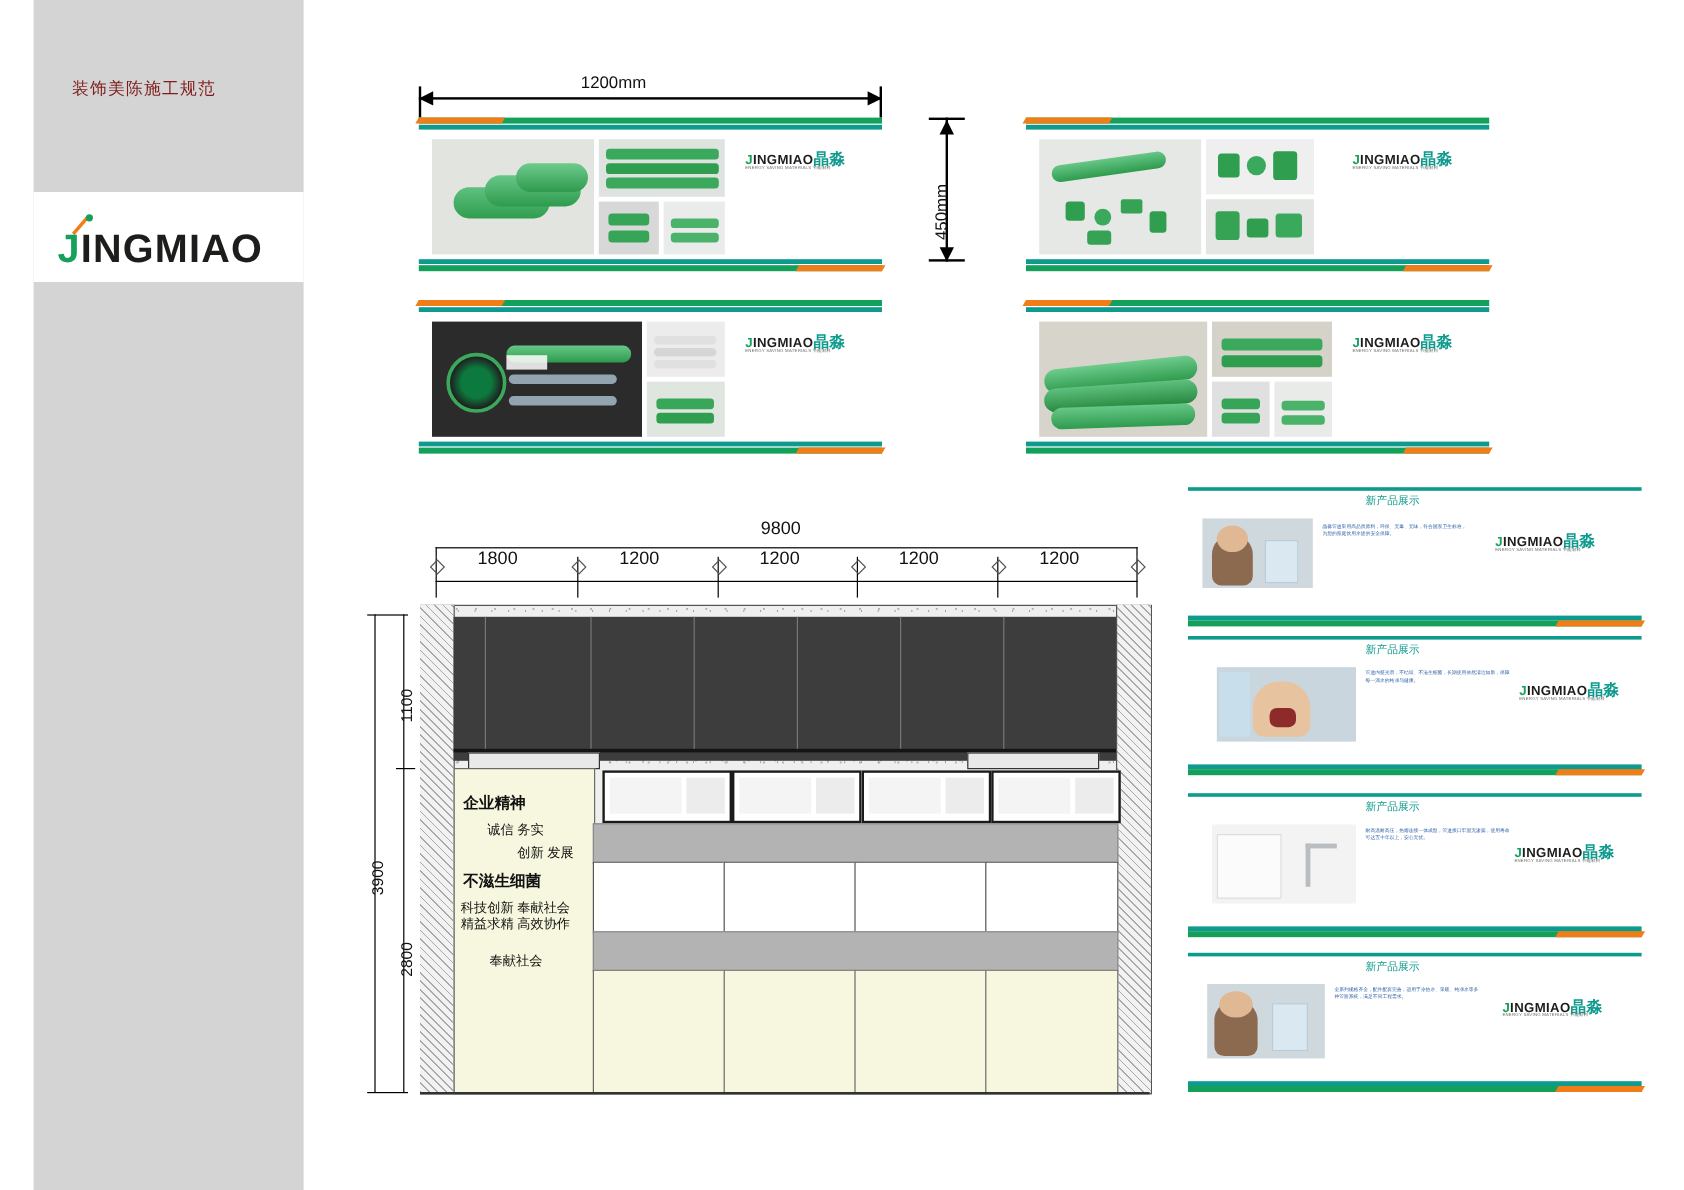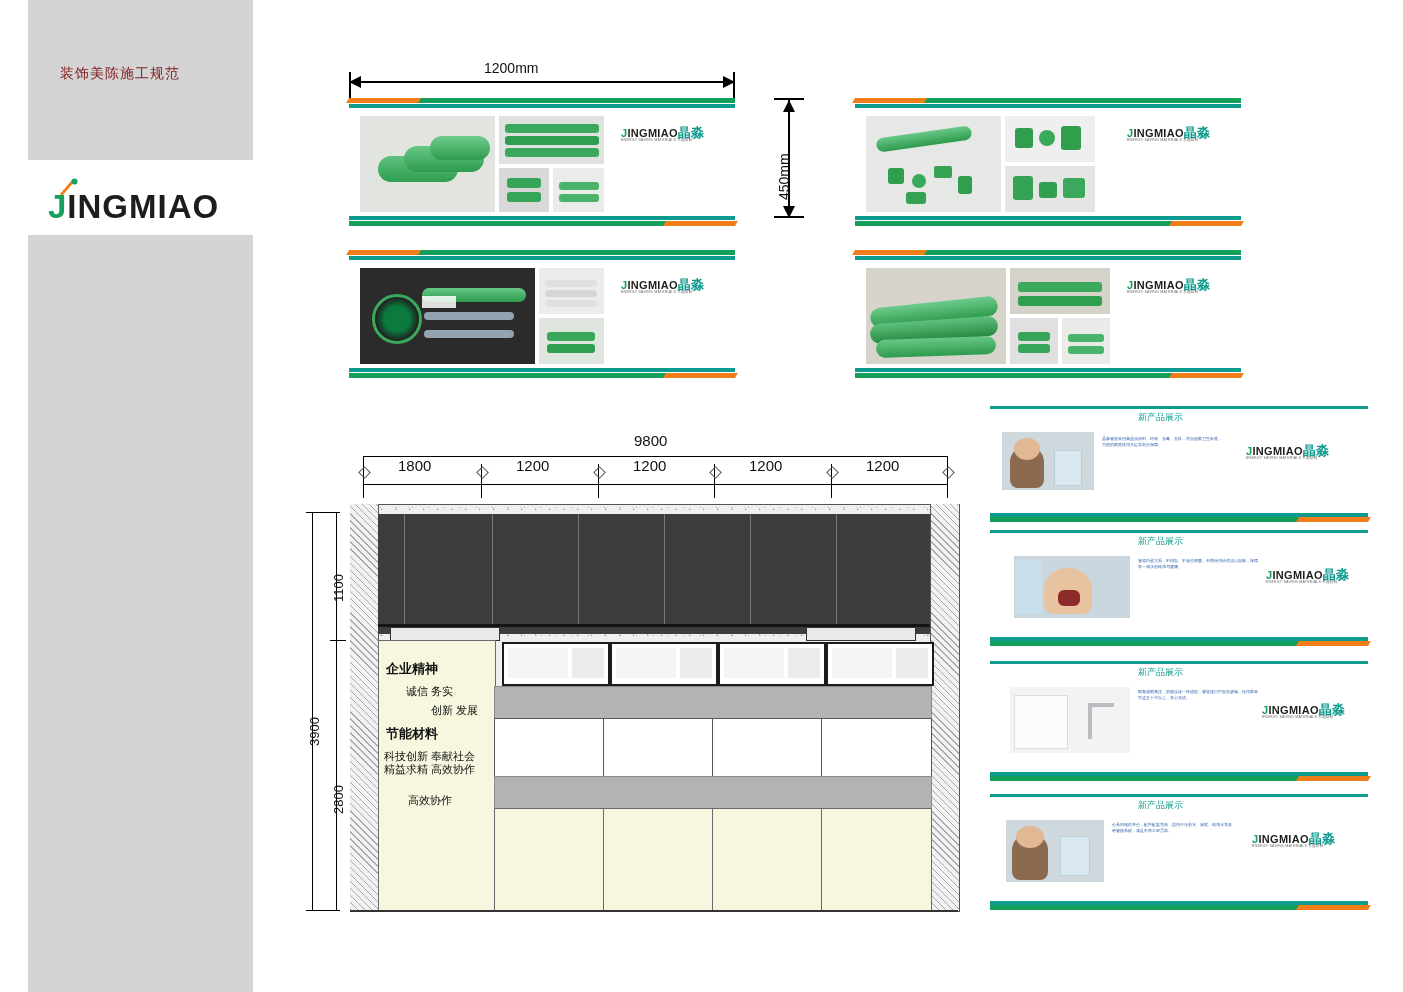--- a/index.html
+++ b/index.html
@@ -285,24 +285,24 @@
   <div style="position:absolute;left:558px;top:90px;width:1px;height:112px;background:#777;"></div>
   <div style="position:absolute;left:100px;top:200px;width:552px;height:3px;background:#151515;"></div>
 
   <div style="position:absolute;left:112px;top:203px;width:108px;height:12px;background:#e9e9e9;border:1px solid #333;"></div>
   <div style="position:absolute;left:528px;top:203px;width:108px;height:12px;background:#e9e9e9;border:1px solid #333;"></div>
 
   <div class="cabinet" style="left:100px;top:216px;width:116px;height:270px;"></div>
   <div class="slogan-title" style="left:108px;top:236px;">企业精神</div>
   <div class="slogan-line" style="left:128px;top:260px;">诚信   务实</div>
   <div class="slogan-line" style="left:153px;top:279px;">创新   发展</div>
-  <div class="slogan-title" style="left:108px;top:301px;">节能材料</div>
+  <div class="slogan-title" style="left:108px;top:301px;">不滋生细菌</div>
   <div class="slogan-line" style="left:106px;top:325px;">科技创新    奉献社会</div>
   <div class="slogan-line" style="left:106px;top:338px;">精益求精   高效协作</div>
-  <div class="slogan-line" style="left:130px;top:369px;">高效协作</div>
+  <div class="slogan-line" style="left:130px;top:369px;">奉献社会</div>
 
   <div style="position:absolute;left:224px;top:218px;width:104px;height:40px;background:#fff;border:2px solid #1b1b1b;">
     <div style="position:absolute;left:4px;top:4px;width:60px;height:30px;background:#f4f4f4;"></div>
     <div style="position:absolute;left:68px;top:4px;width:32px;height:30px;background:#ececec;"></div>
   </div>
   <div style="position:absolute;left:332px;top:218px;width:104px;height:40px;background:#fff;border:2px solid #1b1b1b;">
     <div style="position:absolute;left:4px;top:4px;width:60px;height:30px;background:#f4f4f4;"></div>
     <div style="position:absolute;left:68px;top:4px;width:32px;height:30px;background:#ececec;"></div>
   </div>
   <div style="position:absolute;left:440px;top:218px;width:104px;height:40px;background:#fff;border:2px solid #1b1b1b;">

